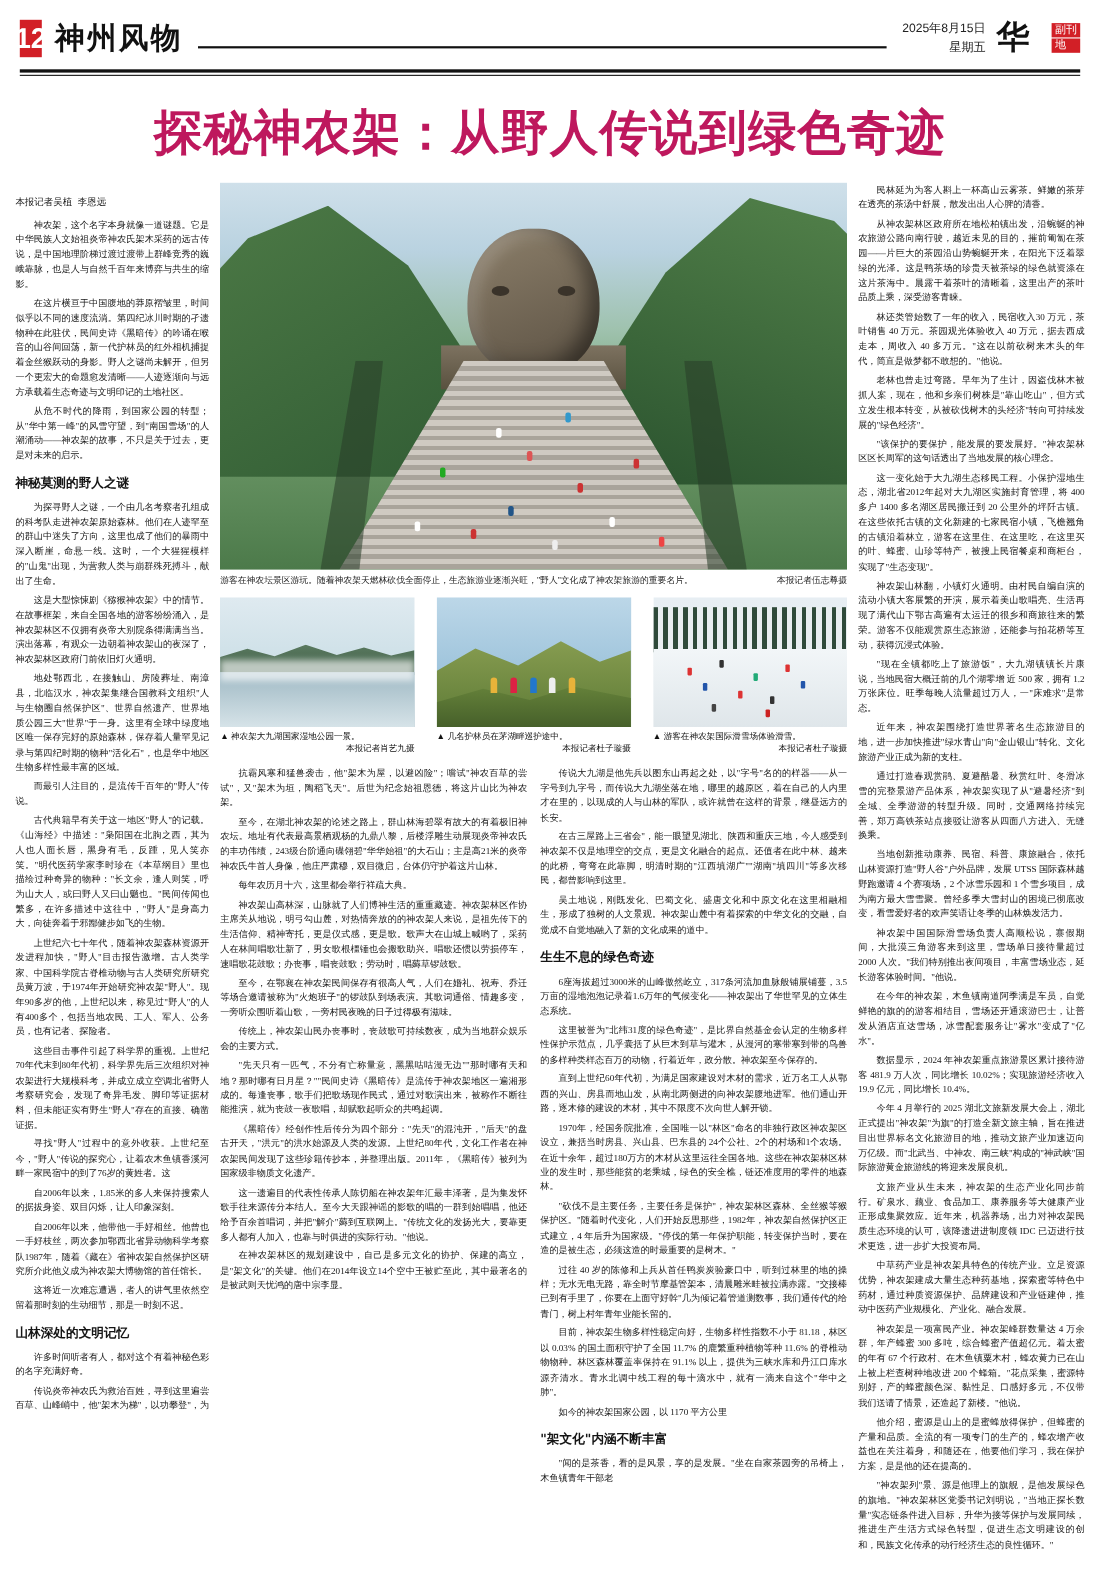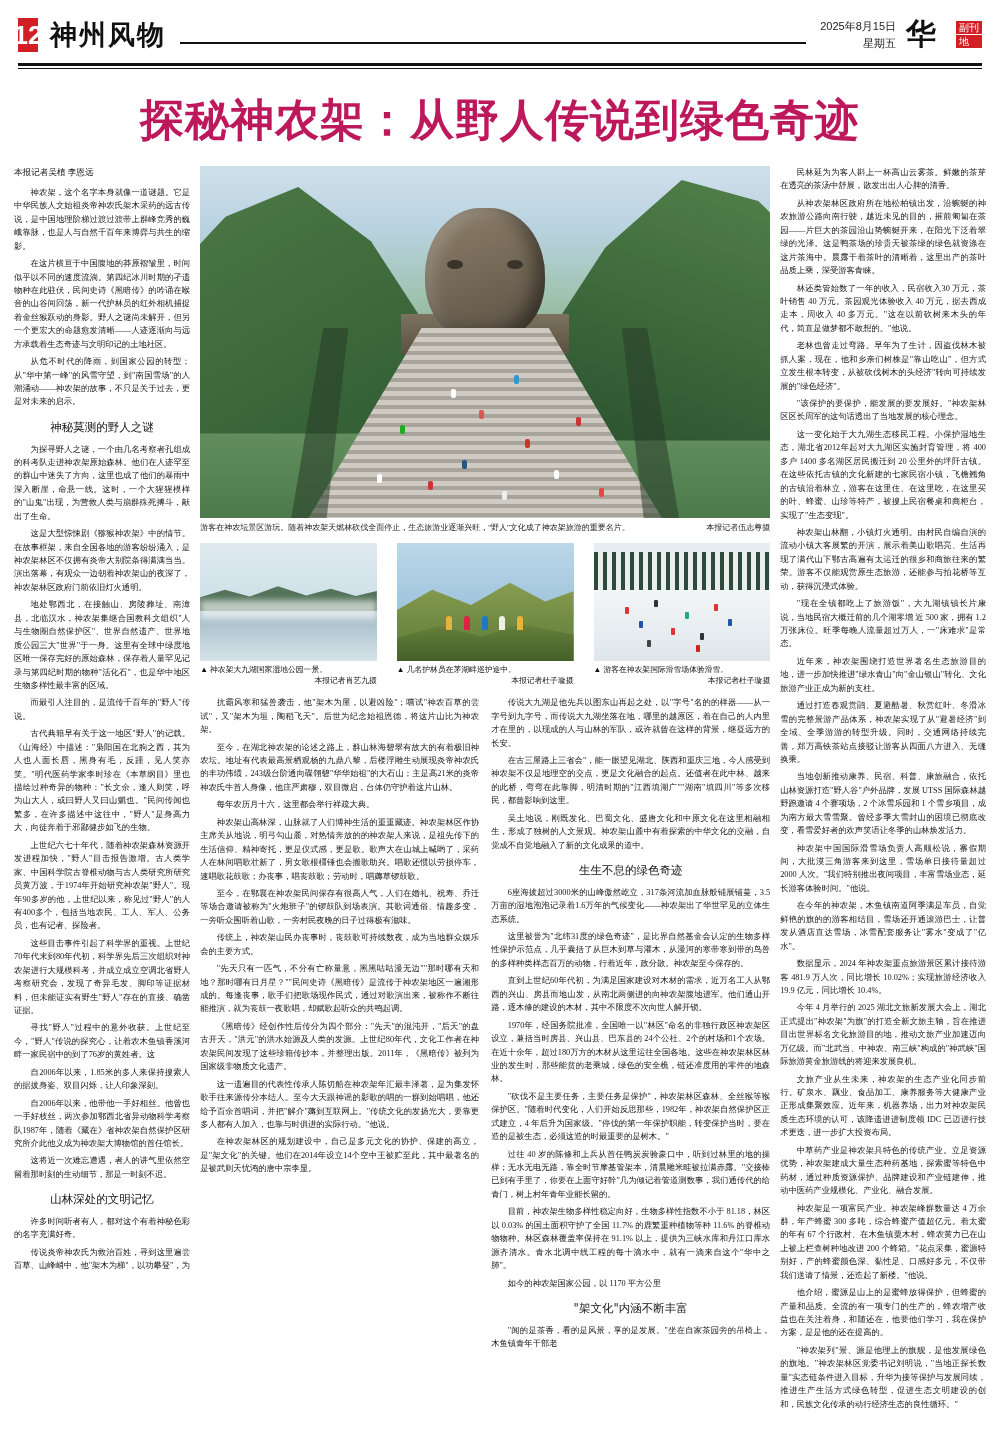--- a/index.html
+++ b/index.html
@@ -27,22 +27,22 @@
   .headline{text-align:center;font-size:44px;font-weight:bold;color:#be185d;letter-spacing:1px;
             padding:22px 10px 16px 10px;font-family:"DejaVu Sans",sans-serif;}
 
   
   .body{display:flex;padding:0 14px 16px 14px;gap:10px;box-sizing:border-box;}
   .col{font-size:8.3px;line-height:1.62;text-align:justify;color:#151515;}
   .col1{width:178px;}
   .col-mid{width:570px;}
   .col4{width:208px;}
   .col p{margin:0 0 4px 0;text-indent:2em;}
-  .byline{font-size:8.6px;margin:0 0 6px 0;text-indent:0;font-family:Liberation Serif, serif;}
-  .subhead{text-align:center;font-size:11.5px;font-weight:normal;margin:9px 0 6px 0;text-indent:0;
+  .byline{font-size:8.6px;margin:12px 0 6px 0;text-indent:0;font-family:Liberation Mono, monospace;}
+  .subhead{font-size:11.5px;font-weight:bold;margin:9px 0 6px 0;text-indent:0;
            font-family:"DejaVu Sans",sans-serif;}
 
   
   .photo-main{width:100%;height:352px;position:relative;overflow:hidden;border:0;}
   .cap{font-size:8px;line-height:1.5;margin-top:4px;display:flex;justify-content:space-between;gap:8px;
        font-family:"Liberation Sans",sans-serif;color:#222;}
   .cap .txt{flex:1;}
   .cap .cred{white-space:nowrap;}
   .photo-row{display:flex;gap:20px;margin-top:9px;}
   .ph{width:185px;}

